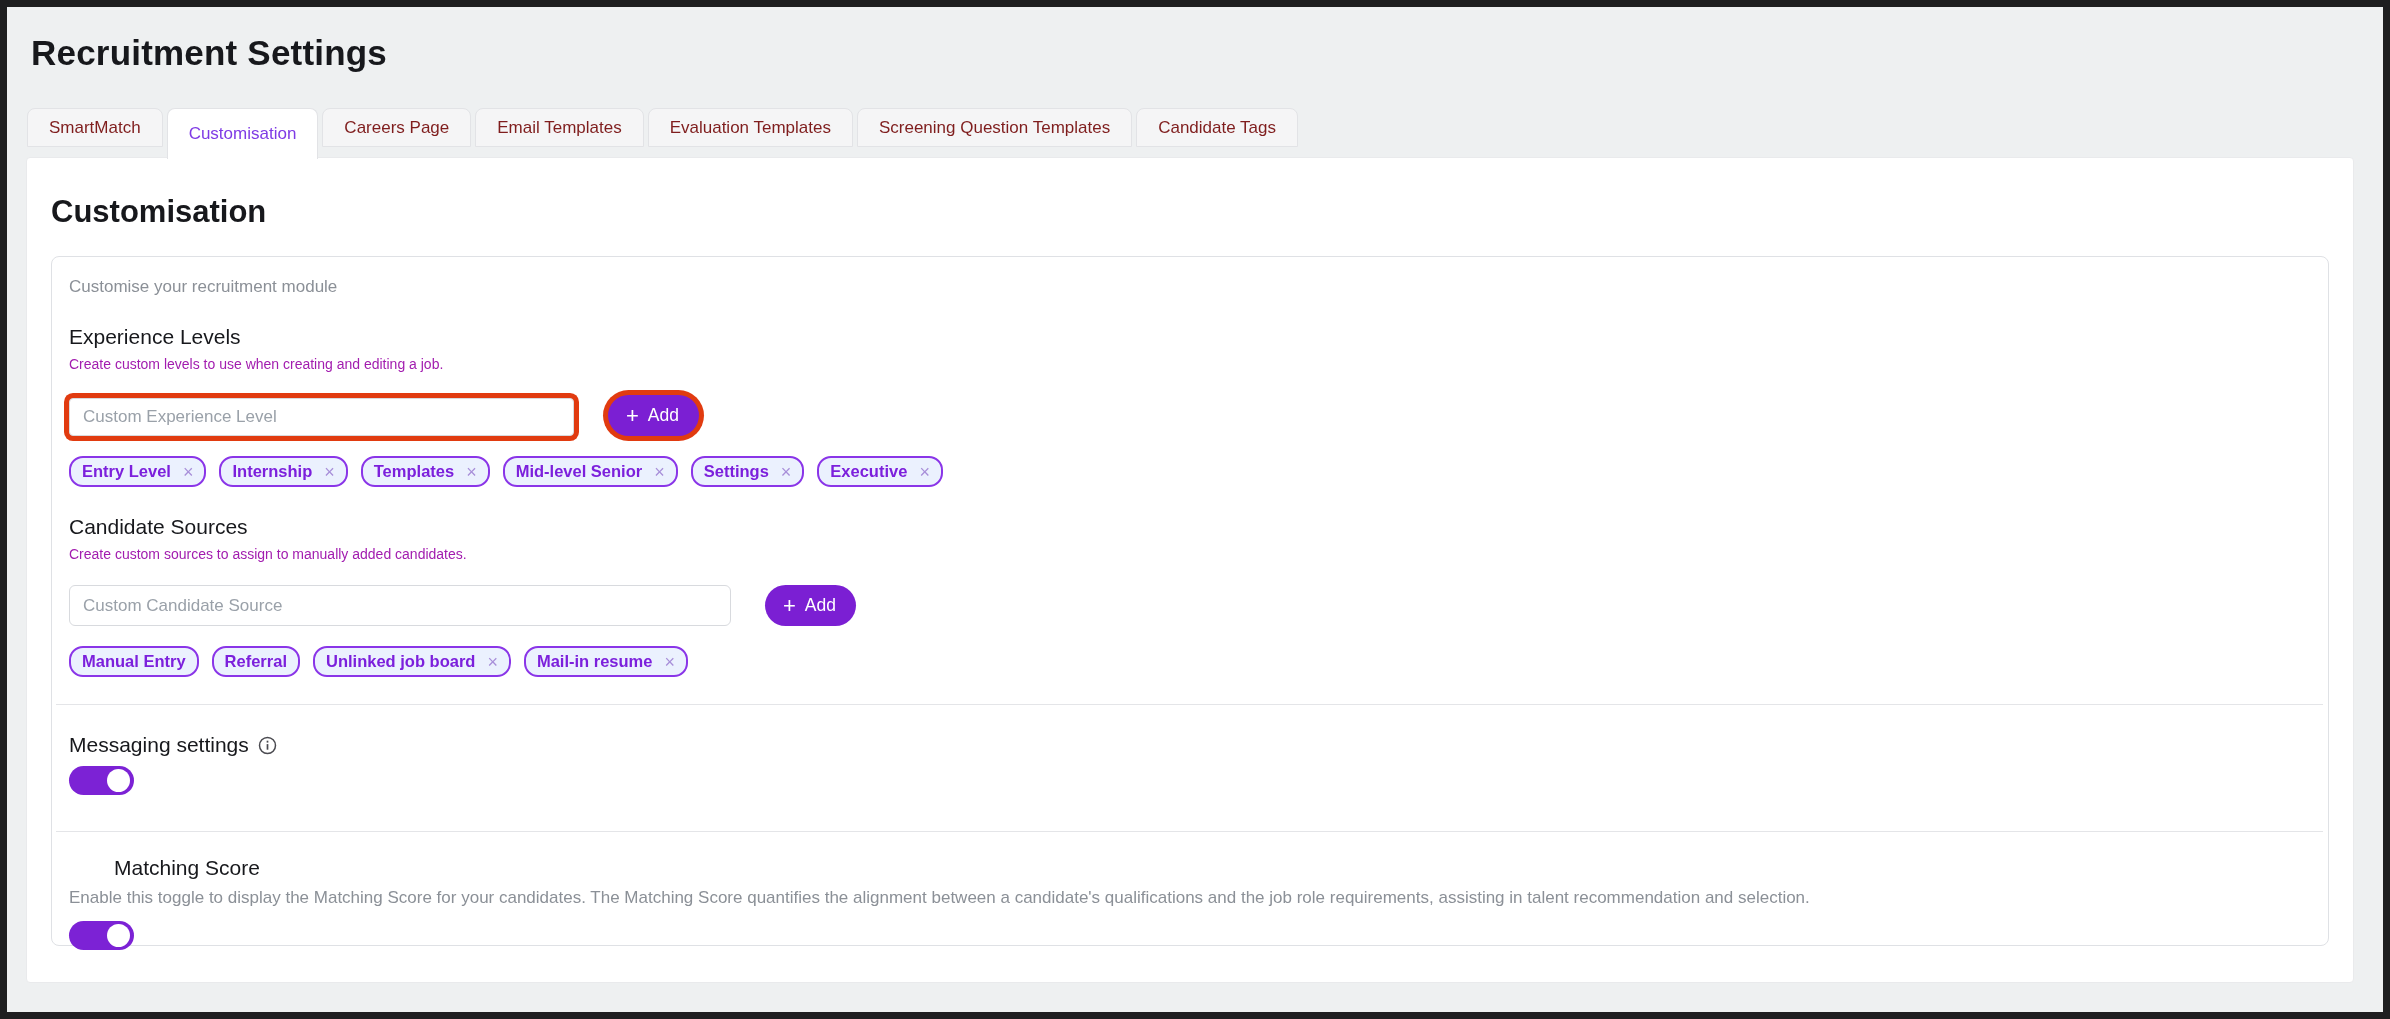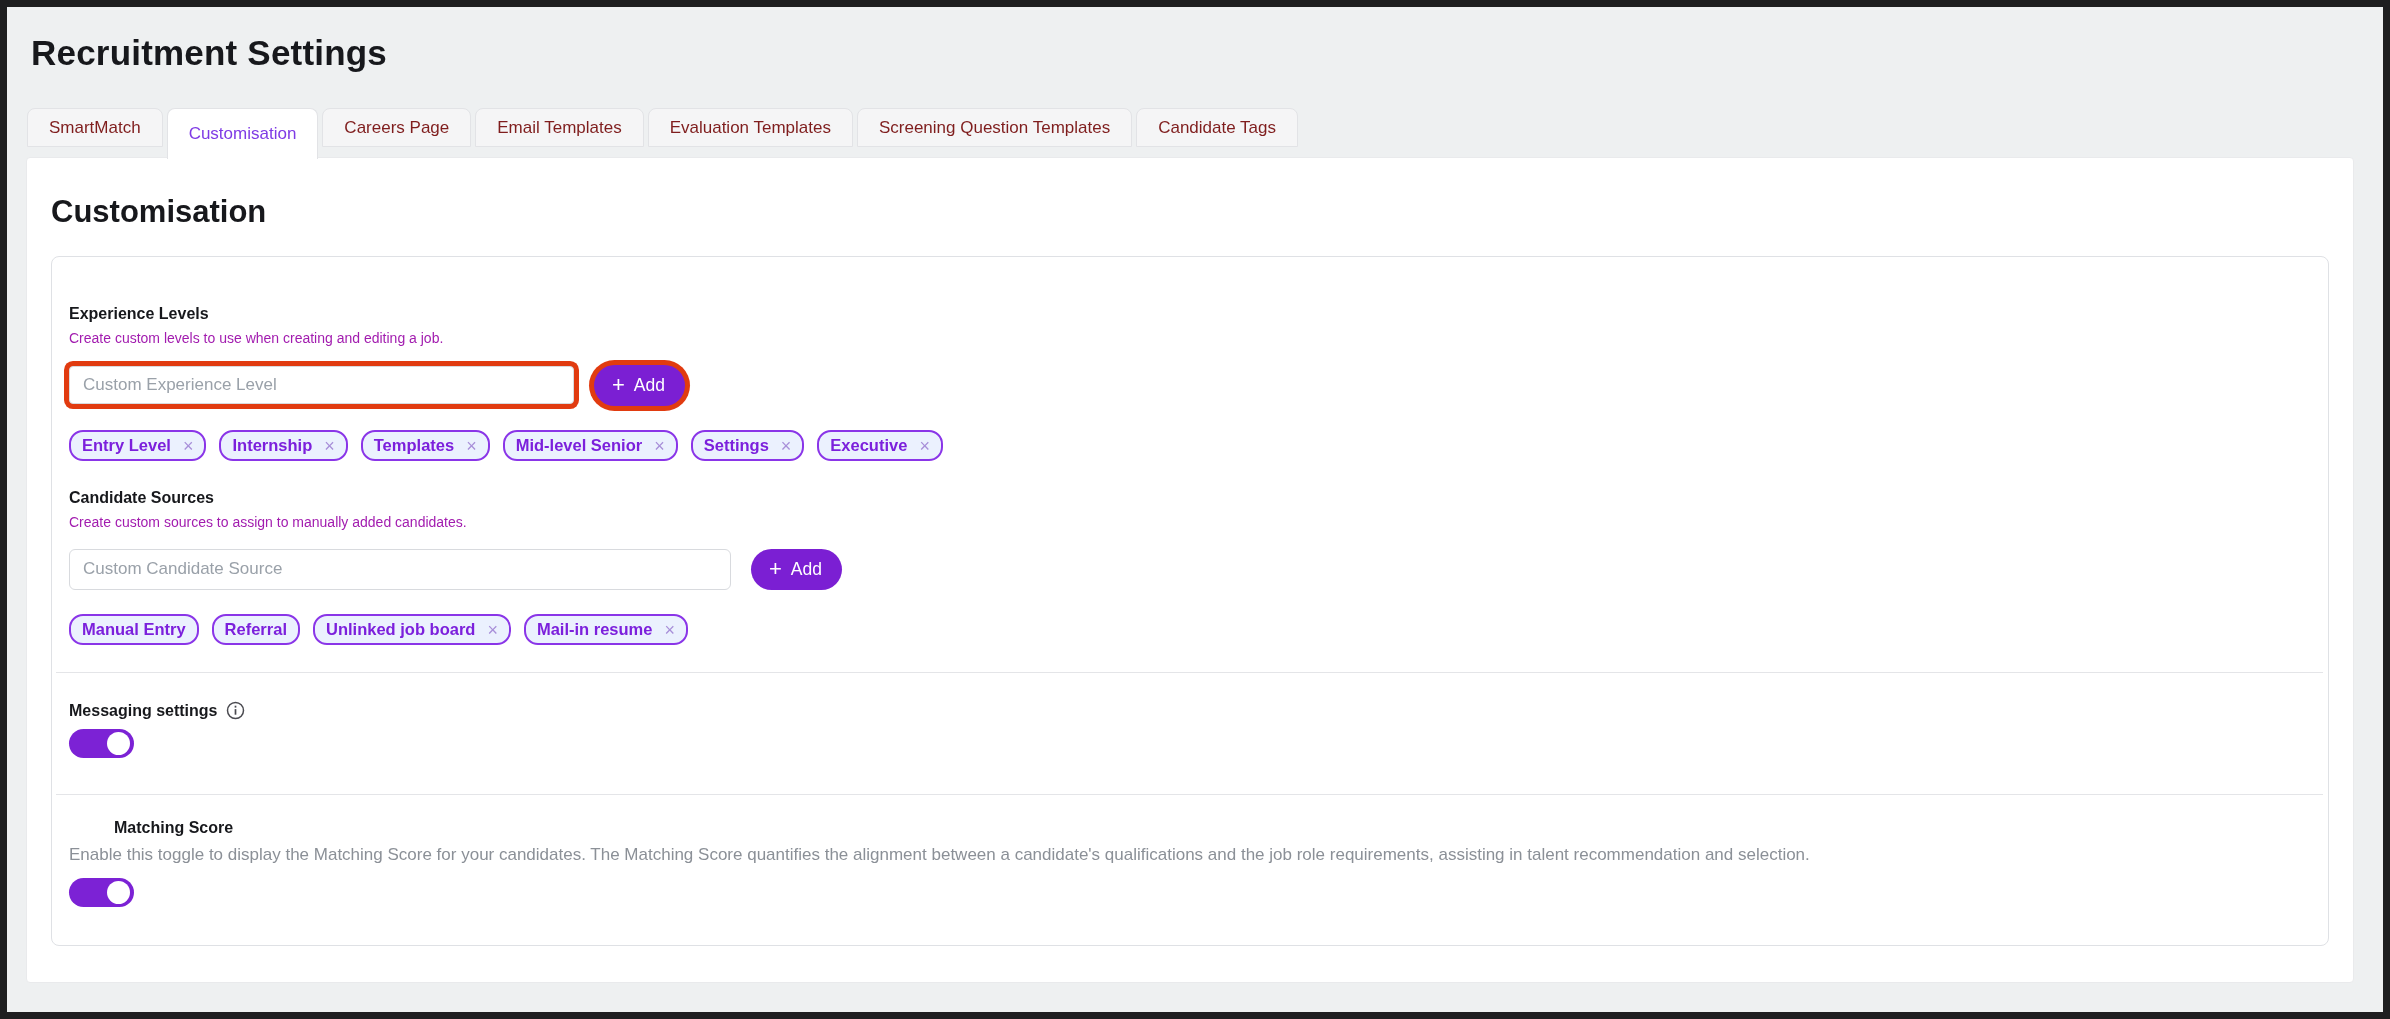--- a/index.html
+++ b/index.html
@@ -61,29 +61,29 @@
   }
   .card {
     margin-top: 26px;
     border: 1px solid #dfe1e5;
     border-radius: 8px;
     padding: 20px 18px 26px 17px;
     height: 690px;
   }
   .card-subtitle { font-size: 17px; color: #8b9097; }
   .section-label {
-    font-size: 16px;
-    font-weight: 700;
+    font-size: 21px;
+    font-weight: 400;
     margin-top: 28px;
     display: flex;
     align-items: center;
     gap: 7px;
   }
   .section-desc { font-size: 14px; color: #a21caf; margin-top: 7px; }
-  .input-row { display: flex; align-items: center; gap: 20px; margin-top: 14px; height: 50px; }
+  .input-row { display: flex; align-items: flex-end; gap: 34px; margin-top: 14px; height: 50px; }
   .text-input {
     height: 38px;
     width: 505px;
     border: 1px solid #d8dade;
     border-radius: 6px;
     padding: 0 13px;
     font-size: 17px;
     color: #333;
     outline: none;
     background: #fff;
@@ -158,20 +158,21 @@
     <div class="tab">Email Templates</div>
     <div class="tab">Evaluation Templates</div>
     <div class="tab">Screening Question Templates</div>
     <div class="tab">Candidate Tags</div>
   </div>
 
 <div class="panel">
   <h2 class="panel-heading">Customisation</h2>
 
   <div class="card">
+    <div class="card-subtitle">Customise your recruitment module</div>
 
     <div class="section-label">Experience Levels</div>
     <div class="section-desc">Create custom levels to use when creating and editing a job.</div>
     <div class="input-row">
       <input class="text-input highlighted" type="text" placeholder="Custom Experience Level" style="">
       <button class="add-btn highlighted">
         <span class="plus">+</span>
         <span>Add</span>
       </button>
     </div>

